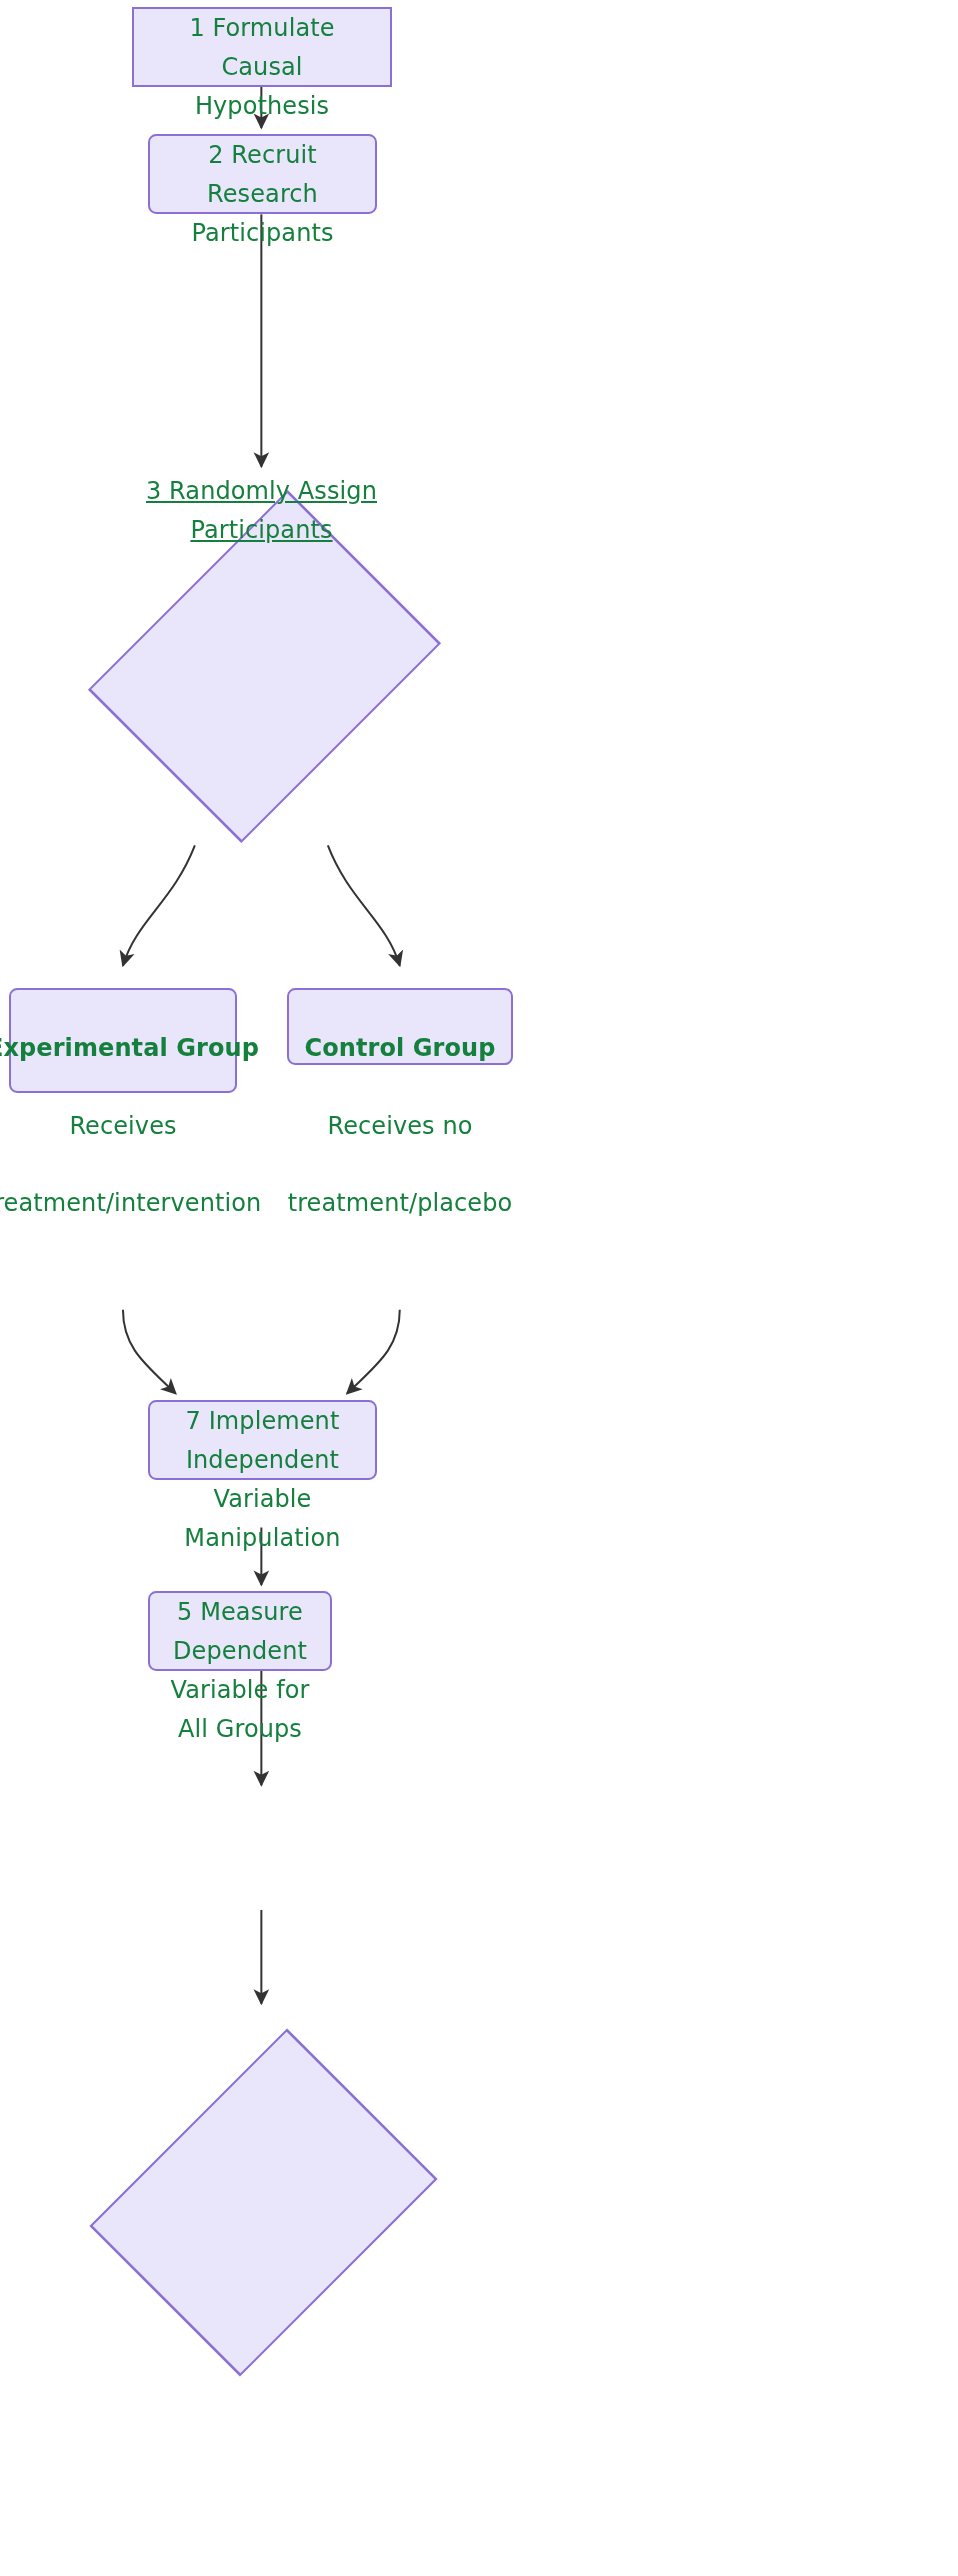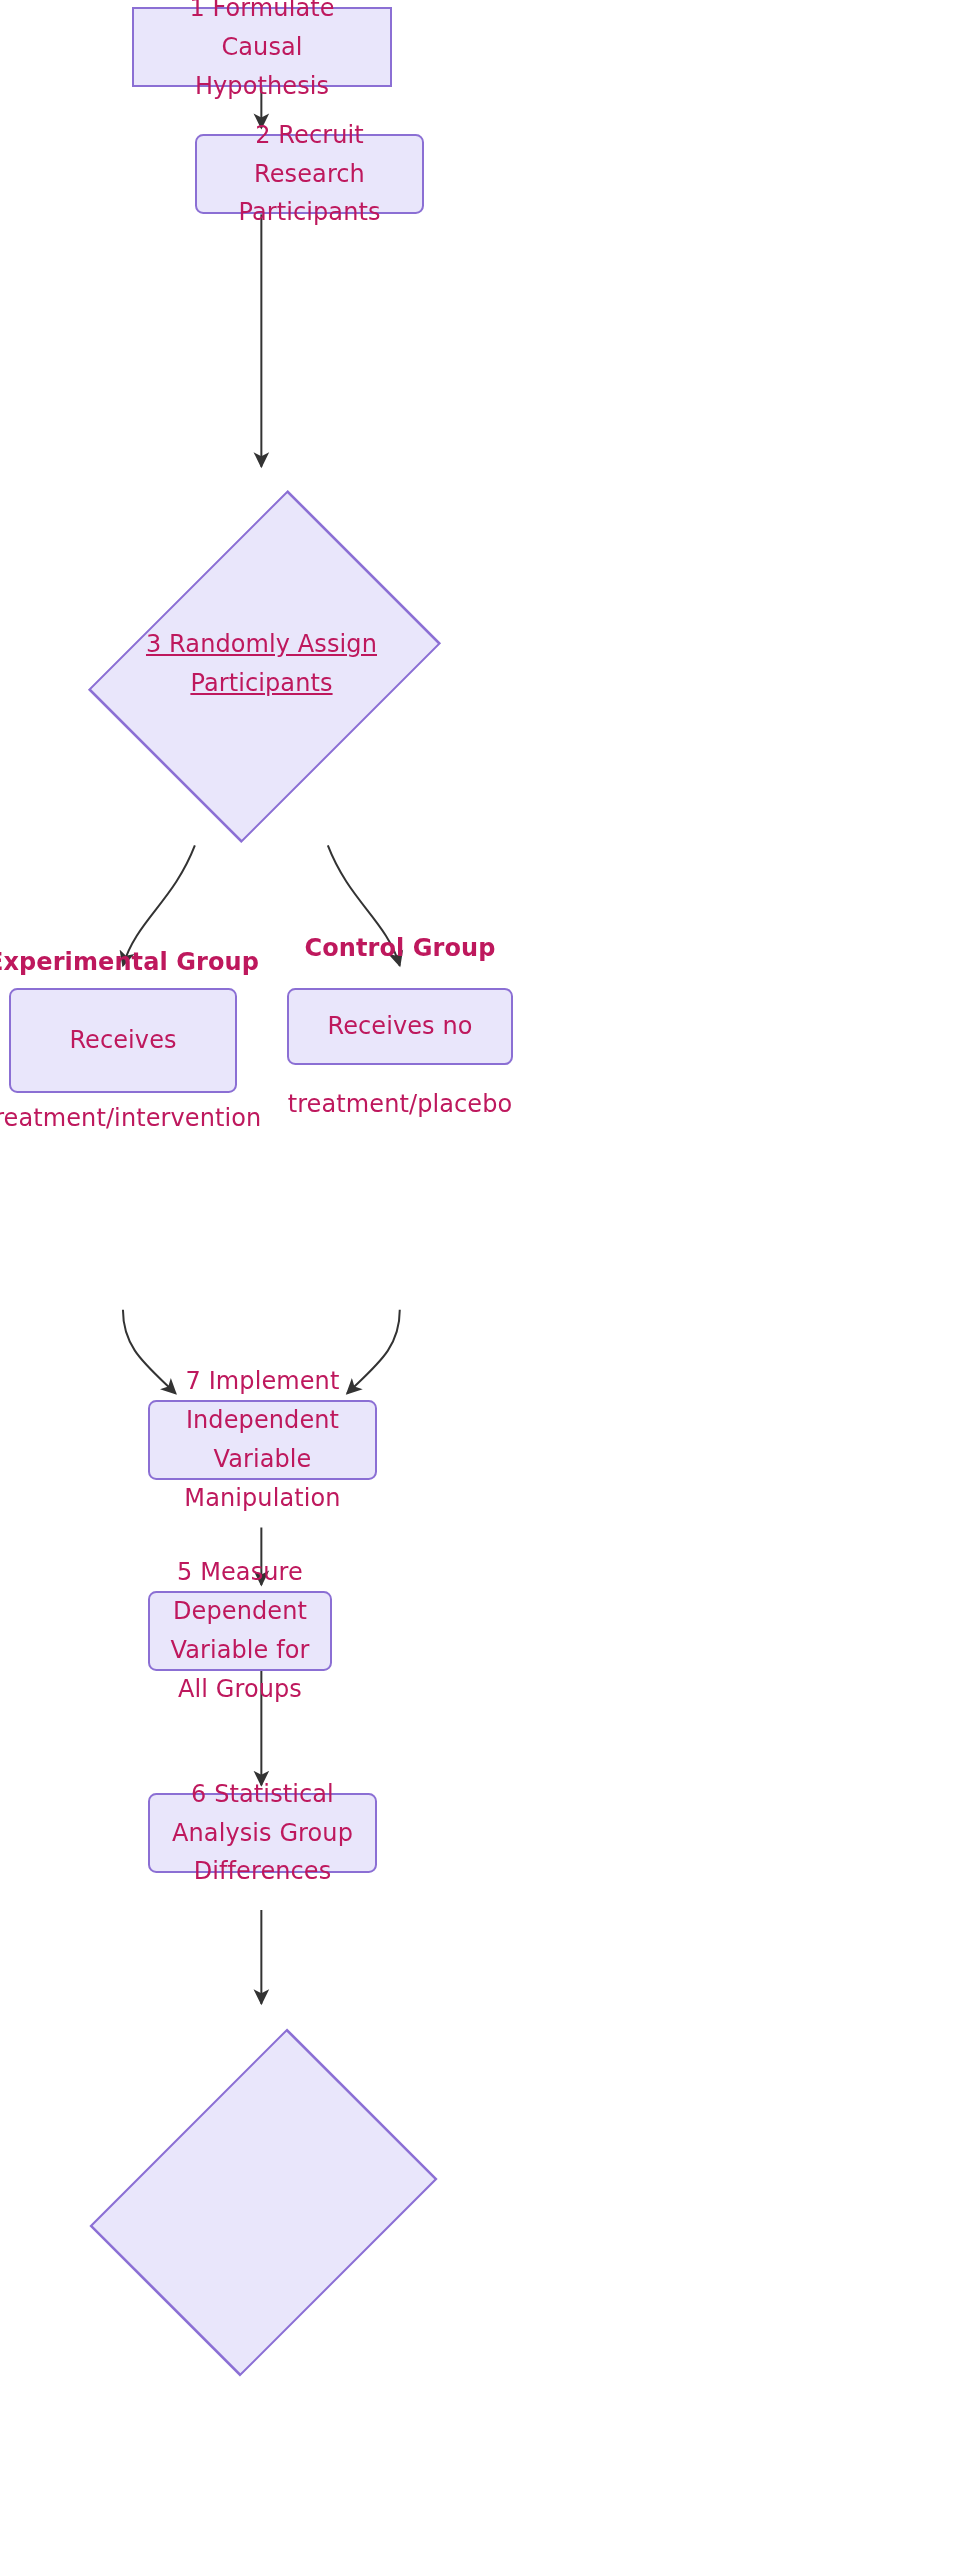--- a/index.html
+++ b/index.html
@@ -31,24 +31,23 @@
   .edge-path {
     fill: none;
     stroke: #333333;
     stroke-width: 2.2px;
   }
   .node {
     position: absolute;
     box-sizing: border-box;
     z-index: 2;
     display: flex;
-    align-items: center;
     justify-content: center;
     text-align: center;
-    color: #be185d;
+    color: #15803d;
   }
   .node-rect {
     background: #e9e6fb;
     border: 2px solid #8b6fd4;
   }
   .node-rect.sharp {
     border-radius: 0;
   }
   .node-rect.round {
     border-radius: 8.2px;
@@ -116,21 +115,21 @@
     <path class="edge-path" d="M 287 1817 L 287 1960" marker-end="url(#arrowhead)"></path>
 
     <path class="edge-path" d="M 287 2097 L 287 2200" marker-end="url(#arrowhead)"></path>
   </svg>
 
   <div class="node node-rect sharp" style="left:132px; top:7.3px; width:260px; height:80px;">
     <div class="node-label">1 Formulate Causal
 Hypothesis</div>
   </div>
 
-  <div class="node node-rect round" style="left:148px; top:134px; width:229px; height:80px;margin-left:47px;">
+  <div class="node node-rect round" style="left:148px; top:134px; width:229px; height:80px;">
     <div class="node-label">2 Recruit Research
 Participants</div>
   </div>
 
   <div class="node node-diamond" style="left:111px; top:472px; width:301px; height:383px;">
     <div class="diamond-shape" style="width:215px; height:215px; margin-left:-107px; margin-top:-107px; transform:rotate(45deg) scaleY(1.29) scaleX(0.99);"></div>
     <div class="node-label">3 Randomly Assign
 Participants</div>
   </div>
 
@@ -153,23 +152,19 @@
   <div class="node node-rect round" style="left:148px; top:1400px; width:229px; height:80px;">
     <div class="node-label">7 Implement Independent
 Variable Manipulation</div>
   </div>
 
   <div class="node node-rect round" style="left:148px; top:1591px; width:184px; height:80px;">
     <div class="node-label">5 Measure Dependent
 Variable for All Groups</div>
   </div>
 
-  <div class="node node-rect round" style="left:148px; top:1793px; width:229px; height:80px;">
-    <div class="node-label">6 Statistical Analysis Group
-Differences</div>
-  </div>
 
   <div class="node node-diamond" style="left:118px; top:2009px; width:287px; height:383px;">
     <div class="diamond-shape" style="width:211px; height:211px; margin-left:-106px; margin-top:-106px; transform:rotate(45deg) scaleY(1.30) scaleX(0.99);"></div>
   </div>
 
 </div>
 
 
 </body></html>

